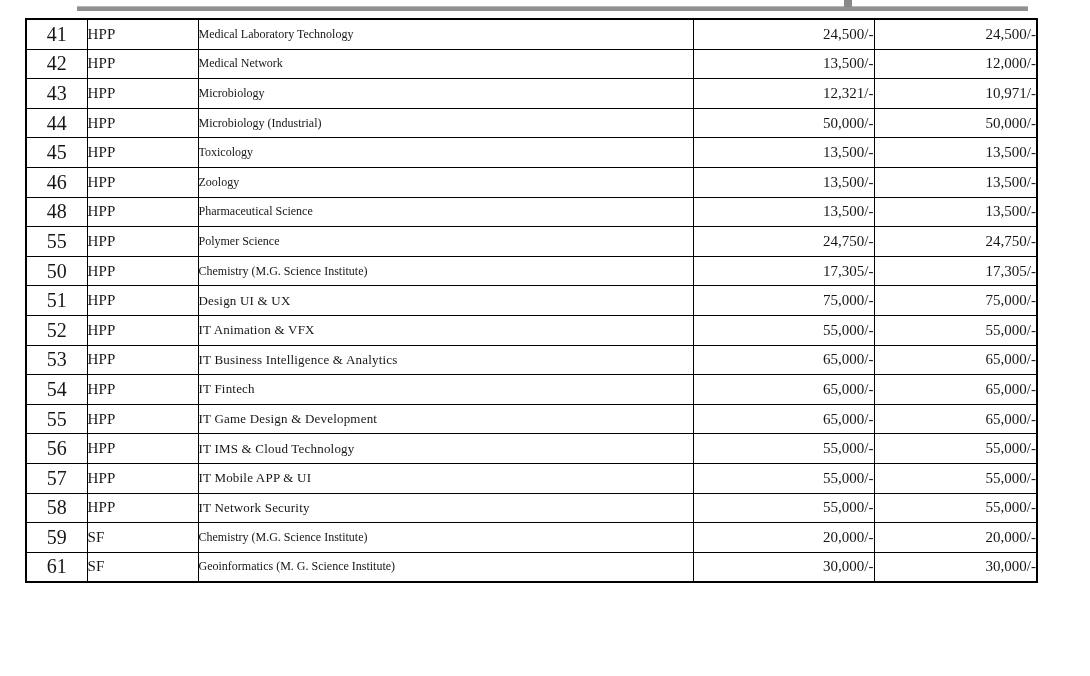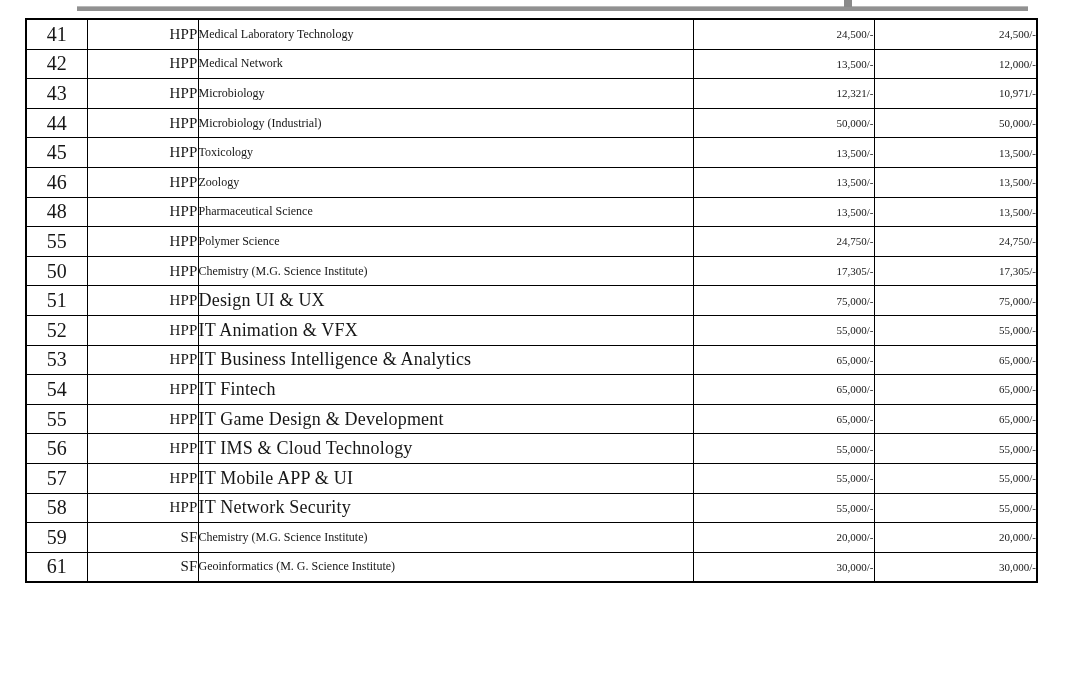--- a/index.html
+++ b/index.html
@@ -52,34 +52,34 @@
     white-space: nowrap;
     color: #161616;
     vertical-align: middle;
   }
   td.cell-sr {
     font-size: 20px;
     text-align: center;
   }
   td.cell-cat {
     font-size: 15px;
-    text-align: right;
+    text-align: left;
     letter-spacing: 0.2px;
   }
   td.cell-course {
     font-size: 12px;
     text-align: left;
     padding-left: 9px;
   }
   tr.alt-font td.cell-course {
-    font-size: 18px;
+    font-size: 13px;
     letter-spacing: 0.2px;
   }
   td.cell-fee {
-    font-size: 11px;
+    font-size: 15px;
     text-align: right;
     padding-right: 10px;
   }
 </style>
 </head>
 <body>
 
 <div class="page">
   <div class="gray-bar" style="background: rgb(145, 145, 145);"></div>
   <div class="gray-tick" style="background: rgb(138, 138, 138);"></div>

